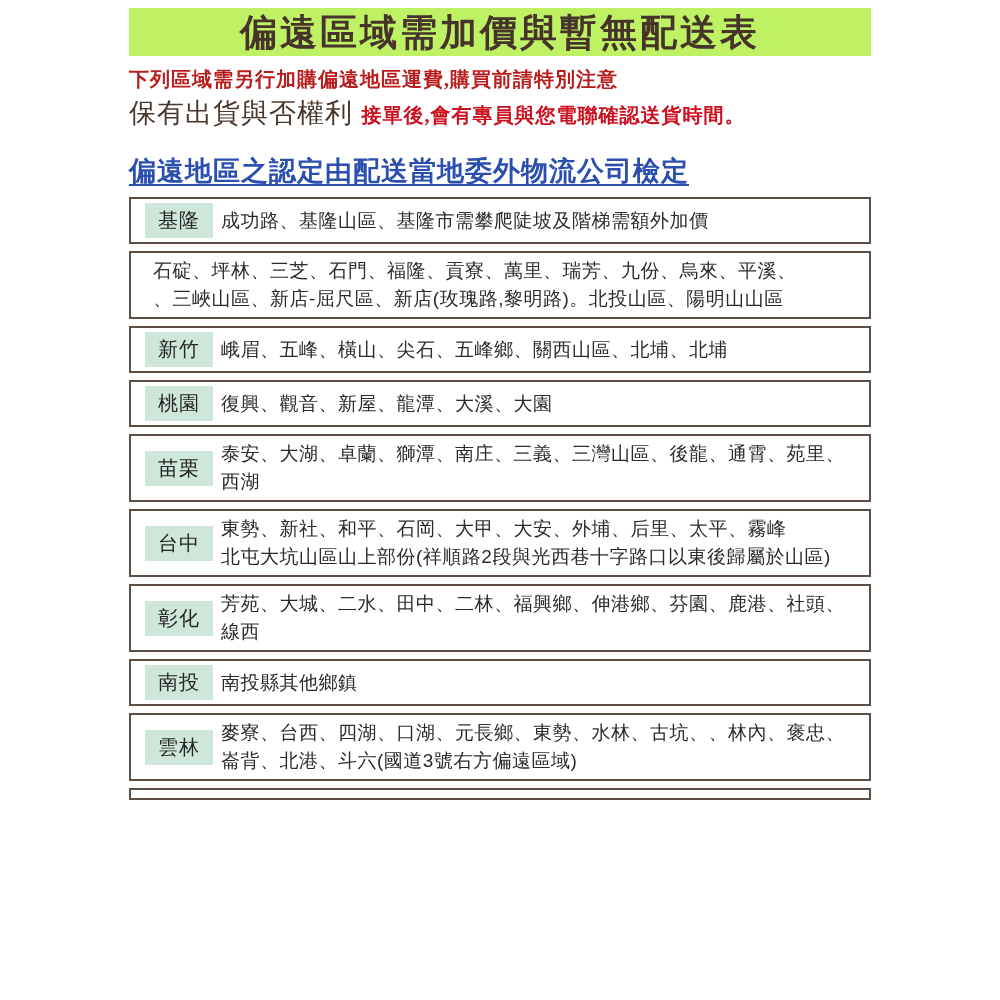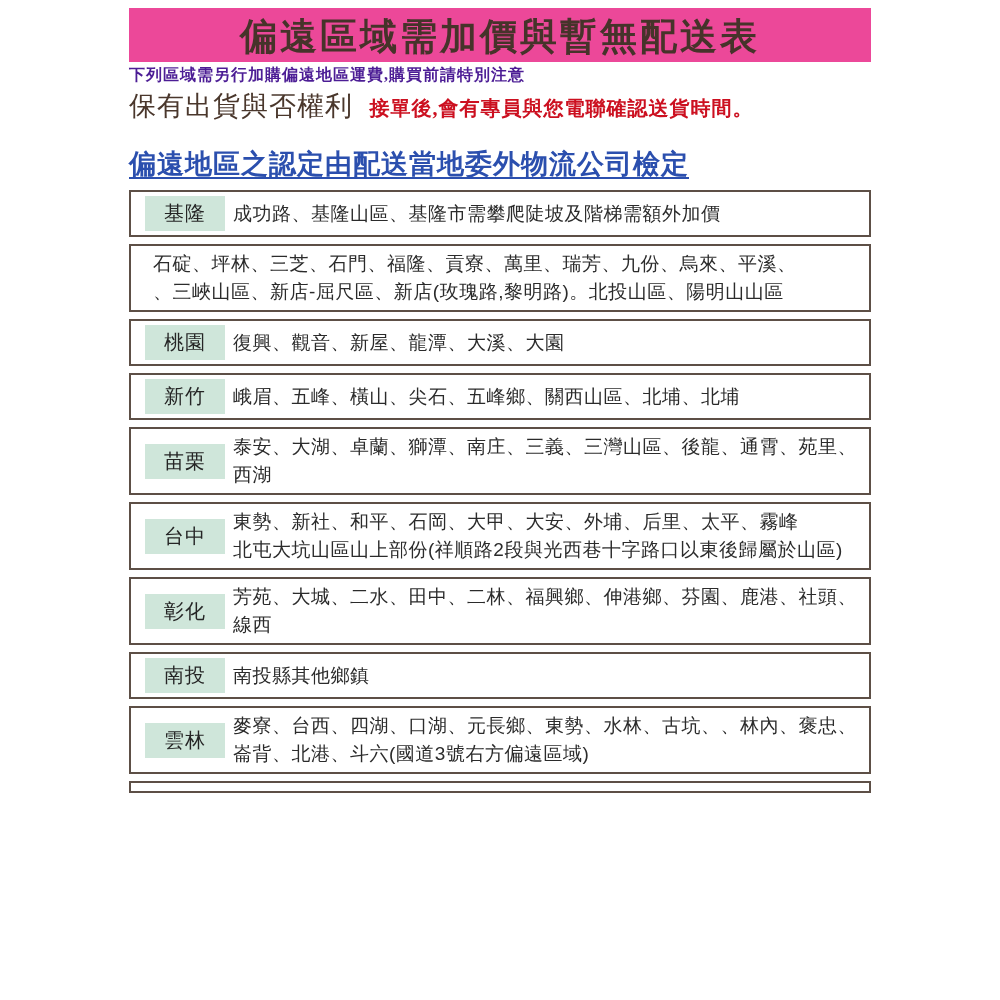--- a/index.html
+++ b/index.html
@@ -4,54 +4,54 @@
 <style>
   html,body{margin:0;padding:0;background:#ffffff;}
   body{
     width:1000px;height:1000px;overflow:hidden;
     font-family:"Liberation Sans","DejaVu Sans",sans-serif;
     color:#2b2b2b;
   }
   .page{width:742px;margin:0 auto;padding-top:8px;}
 
   .title-banner{
-    background:#ec4899;height:54px;
-    display:flex;align-items:flex-end;justify-content:center;
+    background:#bef264;height:48px;
+    display:flex;align-items:flex-start;justify-content:center;
   }
   .title-banner .title-text{
     font-size:37px;font-weight:bold;color:#46332a;letter-spacing:3px;
   }
 
   .warning-red{
-    margin-top:3px;
+    margin-top:10px;
     font-family:"Liberation Serif","DejaVu Serif",serif;
-    font-weight:bold;font-size:16px;color:#4c1d95;letter-spacing:1px;
+    font-weight:bold;font-size:20px;color:#b91c1c;letter-spacing:1px;
   }
 
   .notice{color:#4a372c;font-size:27px;letter-spacing:1px;line-height:40px;}
   .notice .red-inline{
     font-family:"Liberation Serif","DejaVu Serif",serif;
-    font-weight:bold;font-size:20px;color:#cc1020;letter-spacing:1px;margin-left:8px;
+    font-weight:bold;font-size:20px;color:#cc1020;letter-spacing:1px;
   }
 
   .subheading{
     margin-top:18px;margin-bottom:8px;
     font-size:27px;font-weight:bold;color:#2b4fae;letter-spacing:1px;
     text-decoration:underline;text-underline-offset:4px;text-decoration-thickness:2px;
   }
 
   .row-box{
     border:2px solid #5d4f46;background:#ffffff;
     margin-bottom:7px;
     display:flex;align-items:center;
     padding:4px 6px 4px 14px;
     box-sizing:border-box;
   }
   .label-col{
-    width:80px;flex-shrink:0;
+    width:68px;flex-shrink:0;
     display:flex;flex-direction:column;justify-content:center;gap:8px;
   }
   .region-label{
     background:#cfe6da;color:#252525;
     font-size:20px;text-align:center;
     padding:4px 2px;letter-spacing:1px;
   }
   .areas-col{
     padding-left:8px;
     font-size:19px;color:#2b2b2b;line-height:28px;letter-spacing:0.5px;
@@ -84,32 +84,32 @@
         </div>
       </div>
       <div class="row-box">
         <div class="areas-col">
           <div class="area-line">石碇、坪林、三芝、石門、福隆、貢寮、萬里、瑞芳、九份、烏來、平溪、</div>
           <div class="area-line">、三峽山區、新店-屈尺區、新店(玫瑰路,黎明路)。北投山區、陽明山山區</div>
         </div>
       </div>
       <div class="row-box">
         <div class="label-col">
+          <div class="region-label">新竹</div>
+        </div>
+        <div class="areas-col">
+          <div class="area-line">峨眉、五峰、橫山、尖石、五峰鄉、關西山區、北埔、北埔</div>
+        </div>
+      </div>
+      <div class="row-box">
+        <div class="label-col">
           <div class="region-label">桃園</div>
         </div>
         <div class="areas-col">
           <div class="area-line">復興、觀音、新屋、龍潭、大溪、大園</div>
-        </div>
-      </div>
-      <div class="row-box">
-        <div class="label-col">
-          <div class="region-label">新竹</div>
-        </div>
-        <div class="areas-col">
-          <div class="area-line">峨眉、五峰、橫山、尖石、五峰鄉、關西山區、北埔、北埔</div>
         </div>
       </div>
       <div class="row-box">
         <div class="label-col">
           <div class="region-label">苗栗</div>
         </div>
         <div class="areas-col">
           <div class="area-line">泰安、大湖、卓蘭、獅潭、南庄、三義、三灣山區、後龍、通霄、苑里、西湖</div>
         </div>
       </div>

